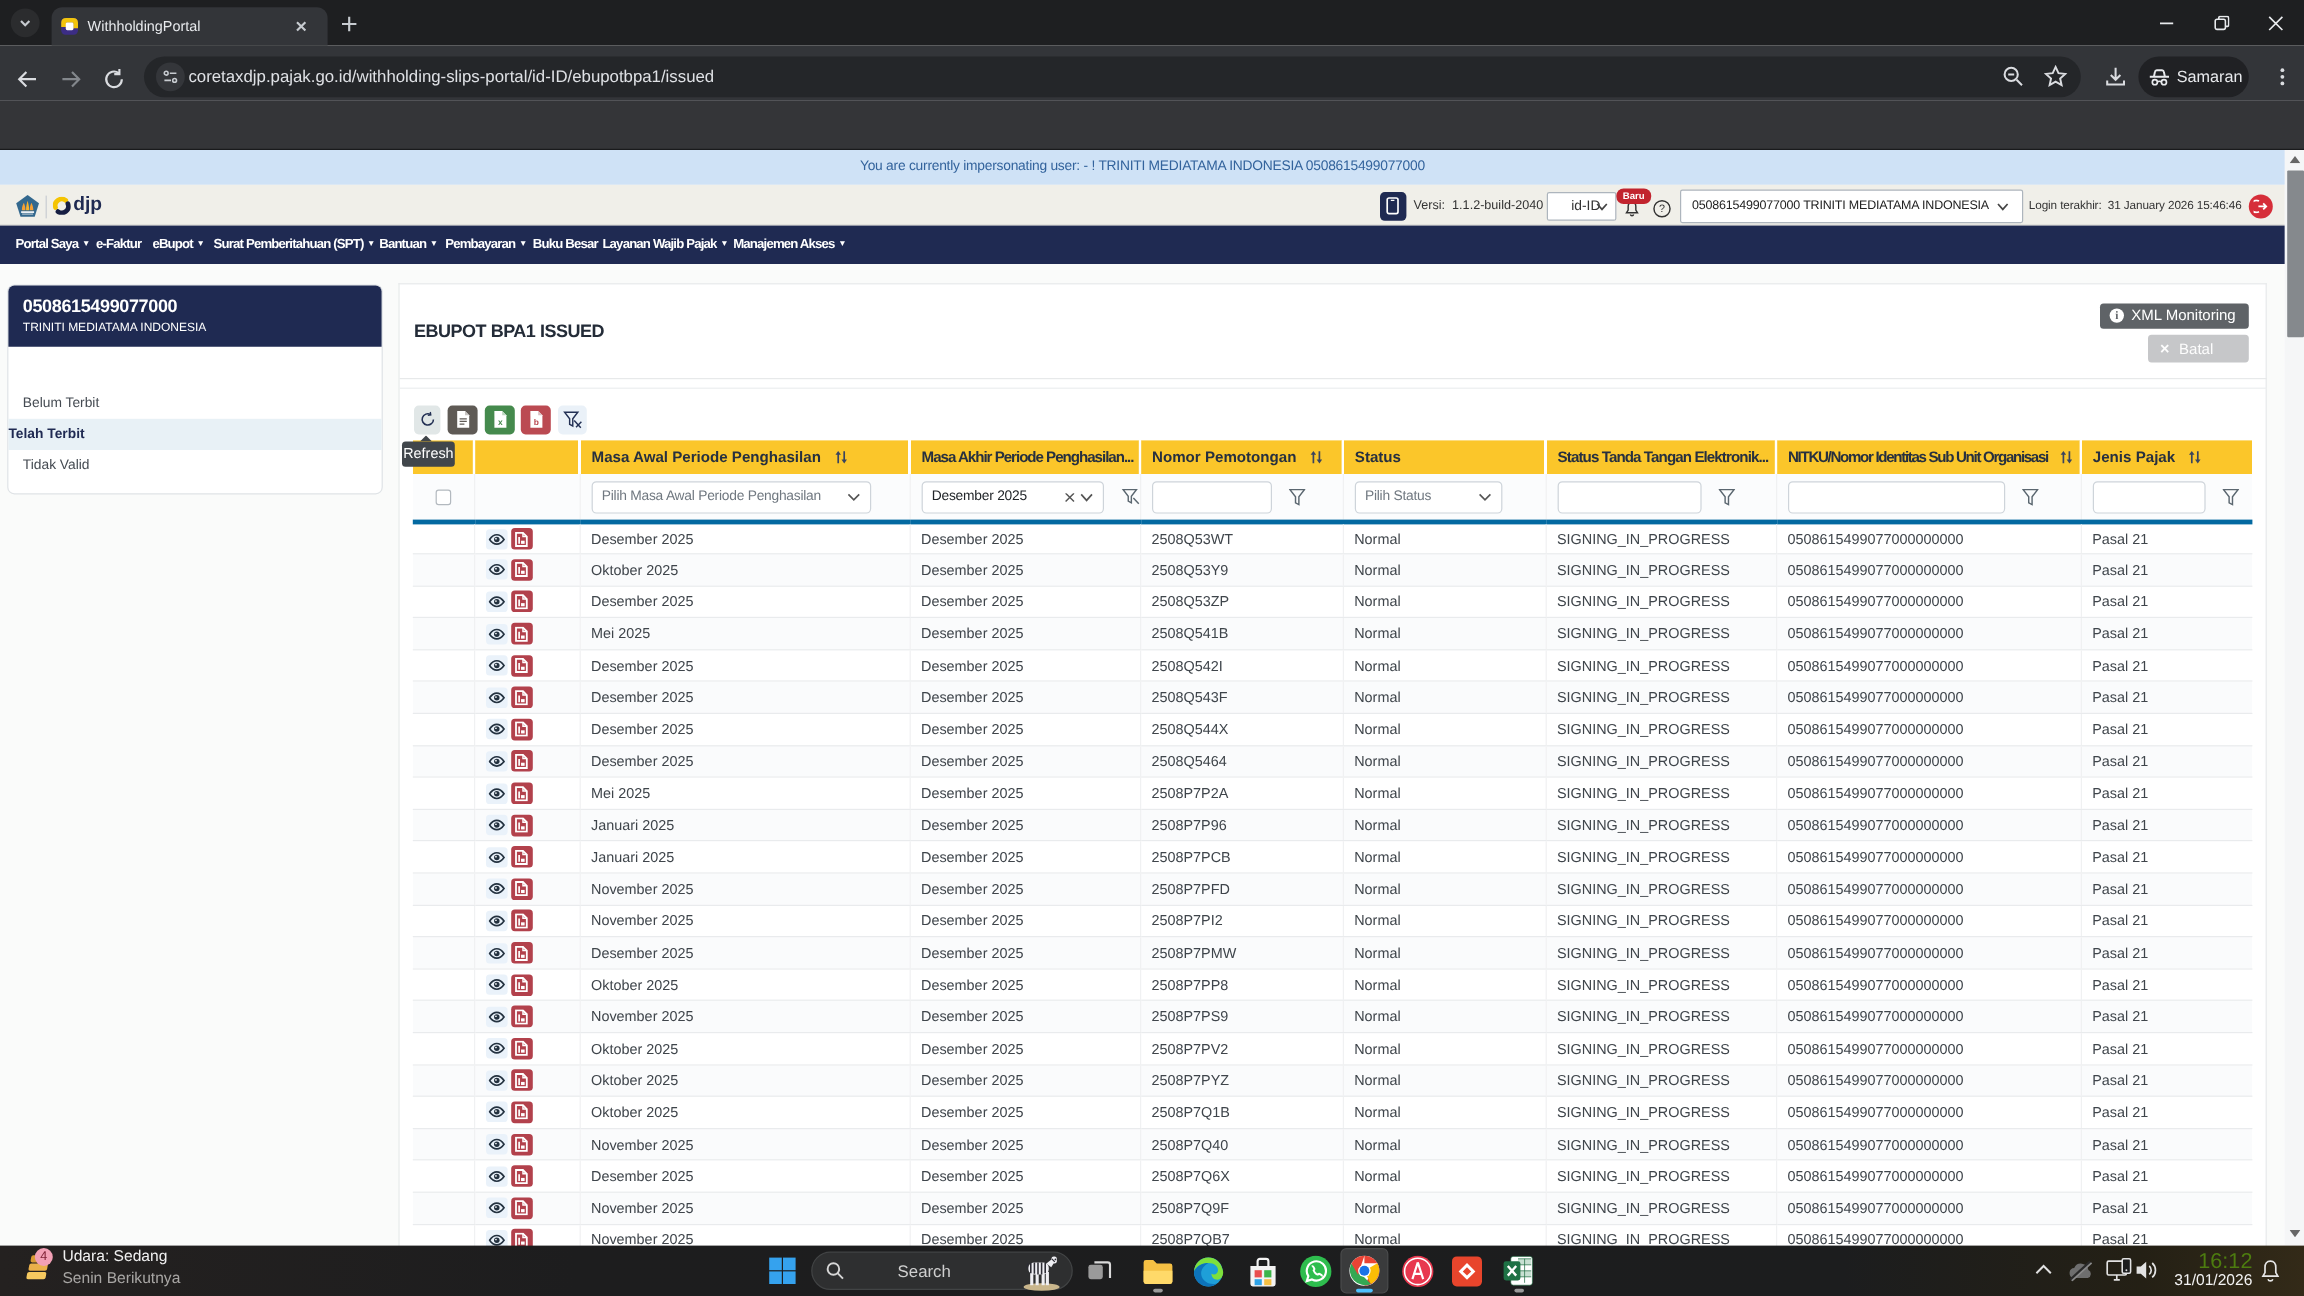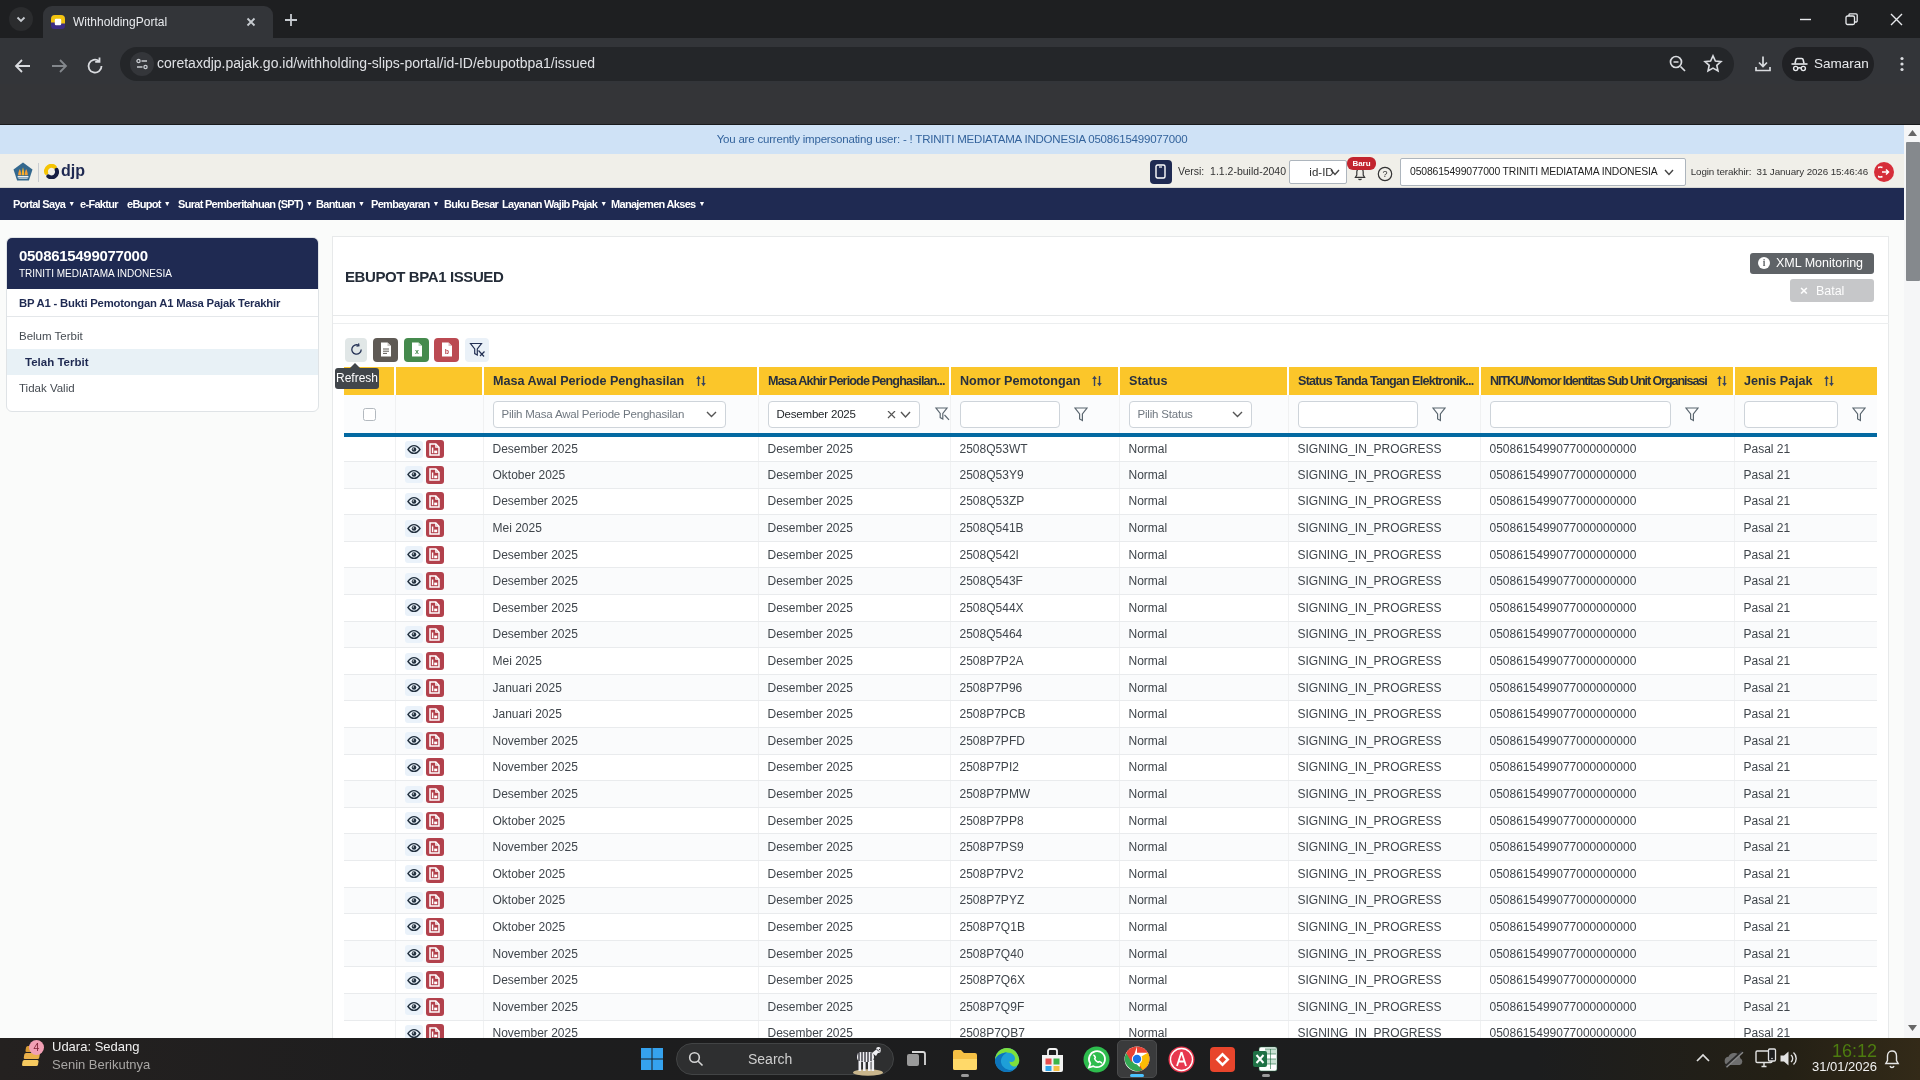--- a/index.html
+++ b/index.html
@@ -175,23 +175,22 @@
     <span style="position:absolute;left:502px;top:0;">Layanan Wajib Pajak<span class="ncar">▼</span></span>
     <span style="position:absolute;left:611px;top:0;">Manajemen Akses<span class="ncar">▼</span></span>
   </div>
 <div id="contentbg"></div>
 
 <div id="sidecard">
 <div id="sidehead">
       <div style="font-size:15px;letter-spacing:-0.3px;font-weight:bold;margin-top:2px;">0508615499077000</div>
       <div style="font-size:10px;margin-top:4px;">TRINITI MEDIATAMA INDONESIA</div>
     </div>
-<div class="abs" style="left:0;top:51px;width:311px;height:28px;border-bottom:1px solid #e4e7ea;font-size:11.3px;letter-spacing:-0.2px;white-space:nowrap;font-weight:bold;color:#1f2a52;line-height:28px;padding-left:12px;">BP A1 - Bukti Pemotongan A1 Masa Pajak Terakhir</div>
 <div class="abs" style="left:0;top:85px;width:311px;height:26px;font-size:11.5px;color:#454b52;line-height:26px;padding-left:12px;">Belum Terbit</div>
-<div class="abs" style="left:0;top:111px;width:311px;height:26px;background:#e8f1f6;font-size:11.5px;font-weight:bold;color:#1f2a52;line-height:26px;padding-left:18px;">Telah Terbit</div>
+<div class="abs" style="left:0;top:111px;width:311px;height:26px;background:#e8f1f6;font-size:11.5px;font-weight:bold;color:#1f2a52;line-height:26px;padding-left:0;">Telah Terbit</div>
 <div class="abs" style="left:0;top:137px;width:311px;height:26px;font-size:11.5px;color:#454b52;line-height:26px;padding-left:12px;">Tidak Valid</div>
 </div>
 
 <div id="maincard">
 <div class="abs" style="left:12px;top:31px;font-size:15px;letter-spacing:-0.4px;font-weight:bold;color:#242c38;">EBUPOT BPA1 ISSUED</div>
 <div class="abs" style="left:1417px;top:16px;width:124px;height:21px;background:#5f6367;border-radius:3px;color:#fff;font-size:12.5px;line-height:21px;"><svg style="vertical-align:-3px;margin:0 5px 0 7px;" width="14" height="14" viewBox="0 0 14 14">
         <circle cx="7" cy="7" r="6" fill="#fff"></circle>
         <text x="7" y="10.2" font-size="9.5" font-weight="bold" text-anchor="middle" fill="#5f6367" font-family="Liberation Serif">i</text>
       </svg>XML Monitoring</div>
 <div class="abs" style="left:1457px;top:42px;width:84px;height:23px;background:#c6c7c9;border-radius:3px;color:#fdfdfd;font-size:12.5px;line-height:23px;"><span style="margin:0 8px 0 10px;font-weight:bold;font-size:13.5px;">×</span>Batal</div>

